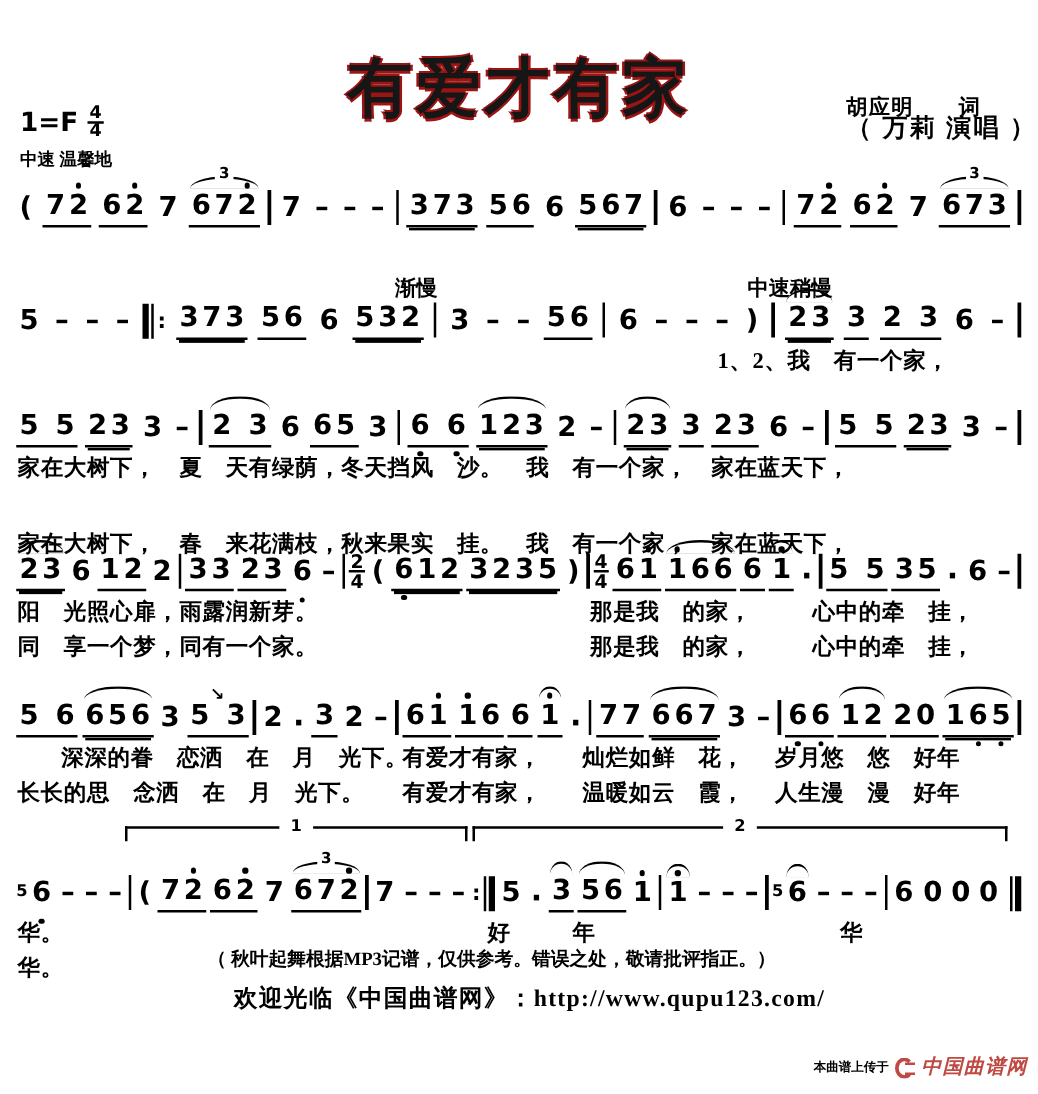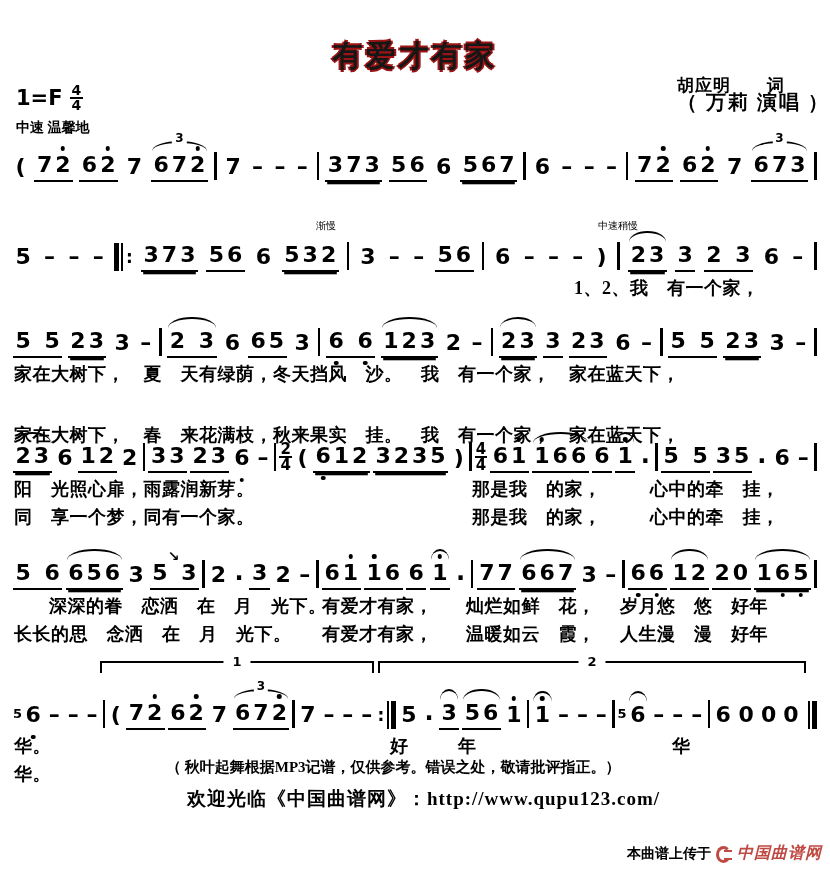--- a/index.html
+++ b/index.html
@@ -1,20 +1,20 @@
 <!DOCTYPE html>
 <html style="--red: #9b1515; --lred: #bf4a43;"><head>
 <meta charset="utf-8">
 <style>
   :root{ --red:#9b1515; --lred:#bf4a43; --ink:#000; }
   html,body{margin:0;padding:0;}
   body{width:830px;height:875px;position:relative;background:#fff;color:var(--ink);
        font-family:"DejaVu Sans",sans-serif;overflow:hidden;}
   
-  #title{position:absolute;top:36px;left:0;right:0;text-align:center;font-size:30px;font-weight:900;
+  #title{position:absolute;top:36px;left:0;right:0;text-align:center;font-size:52px;font-weight:900;
          font-family:"Liberation Serif",serif;letter-spacing:3px;color:#161616;
          text-shadow:2px 0 var(--red),-2px 0 var(--red),0 2px var(--red),0 -2px var(--red);}
   #subtitle{position:absolute;top:89px;left:0;right:0;text-align:right;font-size:20px;font-weight:700;
             font-family:"Liberation Serif",serif;letter-spacing:2px;}
   #credits{position:absolute;top:70px;right:45px;font-size:17px;font-weight:700;line-height:31px;
            font-family:"Liberation Serif",serif;letter-spacing:1px;text-align:right;}
   #keyblock{position:absolute;top:84px;left:16px;display:flex;gap:7px;align-items:center;
             font-weight:900;font-size:21px;}
   .frac{display:flex;flex-direction:column;align-items:center;font-size:14px;line-height:13px;font-weight:900;}
   .frac .ftop{border-bottom:2px solid #000;padding:0 2px;}
@@ -44,32 +44,32 @@
   .adot .ch{font-size:24px;line-height:20px;}
   .rest .ch{letter-spacing:4px;}
   .bar{width:2.5px;height:28px;background:#000;margin-bottom:2px;}
   .rpt{display:inline-flex;align-items:center;gap:2.5px;height:30px;}
   .b3{width:4.5px;height:28px;background:#000;}
   .b1{width:2px;height:28px;background:#000;}
   .cdots{font-size:17px;font-weight:900;line-height:24px;}
   .ts{display:inline-flex;flex-direction:column;align-items:center;font-size:15px;line-height:14px;
       font-weight:900;margin-bottom:1px;}
   .ts .tstop{border-bottom:2px solid #000;padding:0 1px;}
-  .mark{position:absolute;top:-17px;font-size:10px;font-weight:400;font-family:"Liberation Serif",serif;}
+  .mark{position:absolute;top:-17px;font-size:17px;font-weight:700;font-family:"Liberation Serif",serif;}
   .volta{position:absolute;top:-33px;height:10px;border:2px solid #000;border-bottom:none;}
   .vnum{position:absolute;top:-8px;left:50%;transform:translateX(-50%);background:#fff;
         padding:0 9px;font-size:13px;font-weight:700;line-height:14px;}
   .lyr{position:absolute;font-size:18px;font-weight:700;font-family:"Liberation Serif",serif;
        white-space:pre;letter-spacing:0.5px;}
   
   #footNote{position:absolute;font-size:15px;font-weight:700;font-family:"Liberation Serif",serif;}
   #welcome{position:absolute;left:0;right:0;text-align:center;font-size:19px;font-weight:700;
            font-family:"Liberation Serif",serif;letter-spacing:1px;padding-left:17px;}
   #badge{position:absolute;right:8px;display:flex;align-items:center;gap:5px;}
-  #badge .prefix{font-size:14px;font-weight:700;font-family:"Liberation Serif",serif;}
+  #badge .prefix{font-size:10px;font-weight:700;font-family:"Liberation Serif",serif;}
   .qicon{position:relative;width:16px;height:17px;display:inline-block;}
   .qicon::before{content:"";position:absolute;left:0;top:1px;width:9px;height:11px;
                  border:3px solid var(--lred);border-radius:50%;border-right-color:transparent;}
   .qicon::after{content:"";position:absolute;right:0;top:5px;width:8px;height:6px;
                 border-top:2.5px solid var(--lred);border-bottom:2.5px solid var(--lred);}
   #badge .site{color:var(--lred);font-size:16px;font-weight:900;font-style:italic;
                font-family:"Liberation Serif",serif;letter-spacing:1px;}
 </style>
 </head>
 <body>

